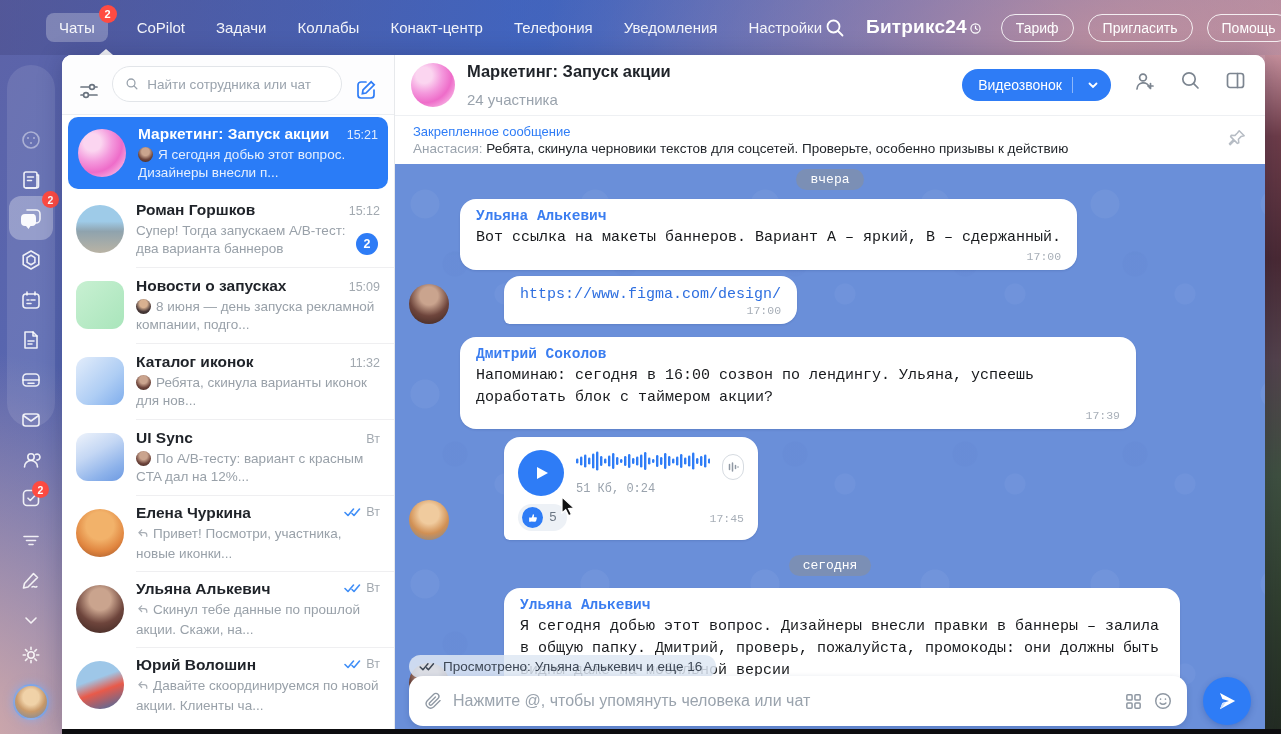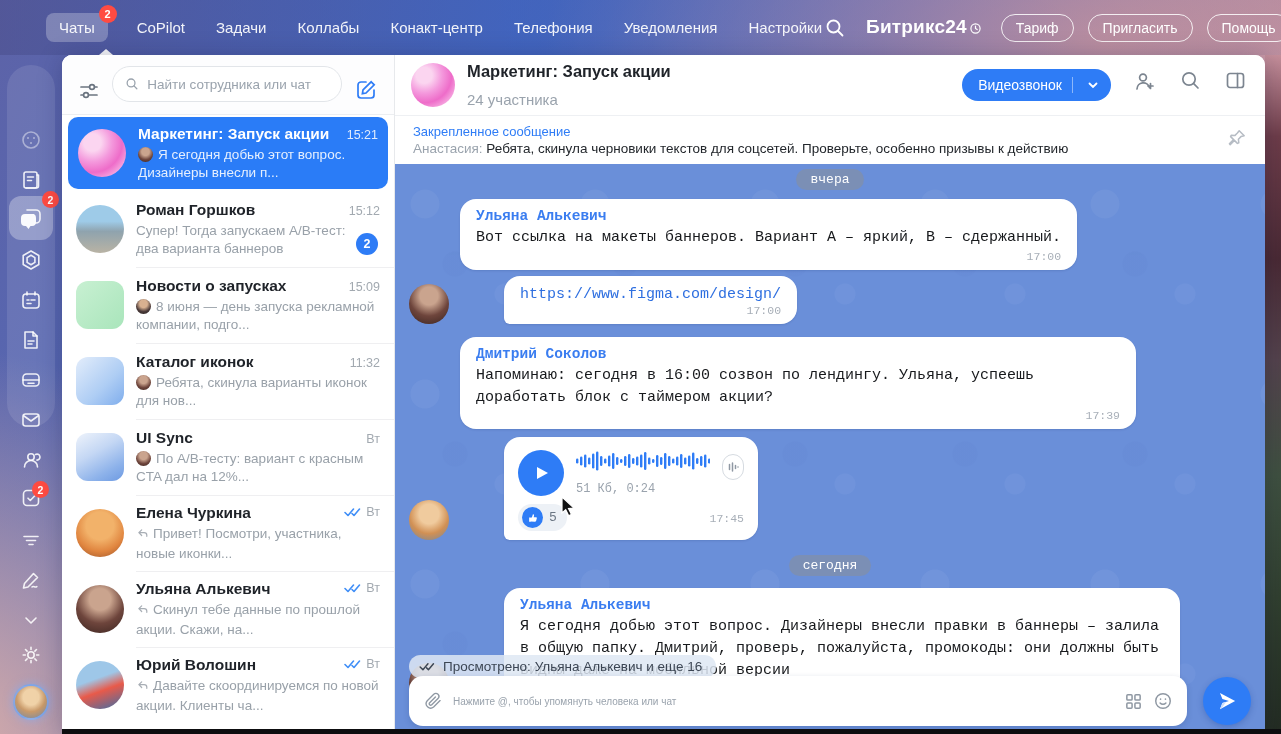--- a/index.html
+++ b/index.html
@@ -144,21 +144,21 @@
   .thumb-c { width:21px; height:21px; border-radius:50%; background:#2e7cf6; display:flex; align-items:center; justify-content:center; }
   .reaction span { font-size:13px; color:#6b7683; }
   .v-row2 .m-time { margin-left:auto; }
 
   .viewed { position:absolute; left:14px; bottom:56px; display:flex; align-items:center; gap:7px;
     background:rgba(222,231,243,.85); color:#3c4654; font-size:13.5px; padding:4px 14px 4px 10px; border-radius:13px; }
   .viewed svg { stroke:#3c4654; fill:none; stroke-width:1.6; stroke-linecap:round; stroke-linejoin:round; }
 
   .composer { position:absolute; left:14px; right:78px; bottom:8px; height:50px; background:#fff; border-radius:14px;
     display:flex; align-items:center; padding:0 14px 0 14px; gap:10px; box-shadow:0 2px 6px rgba(30,50,100,.18); }
-  .composer input { flex:1; border:none; outline:none; font-size:10px; color:#737373; font-family:inherit; }
+  .composer input { flex:1; border:none; outline:none; font-size:16px; color:#737373; font-family:inherit; }
   .composer input::placeholder { color:#9aa3ad; }
   .composer .cic { display:flex; cursor:pointer; }
   .composer svg { stroke:#8f98a3; fill:none; stroke-width:1.6; stroke-linecap:round; stroke-linejoin:round; }
   .send-btn { position:absolute; right:14px; bottom:9px; width:48px; height:48px; border-radius:50%; background:#2e7cf6;
     display:flex; align-items:center; justify-content:center; cursor:pointer; border:none; box-shadow:0 2px 6px rgba(20,60,150,.3); }
 
   .cursor { position:absolute; left:558px; top:495px; z-index:60; pointer-events:none; }
 </style>
 </head>
 <body>

